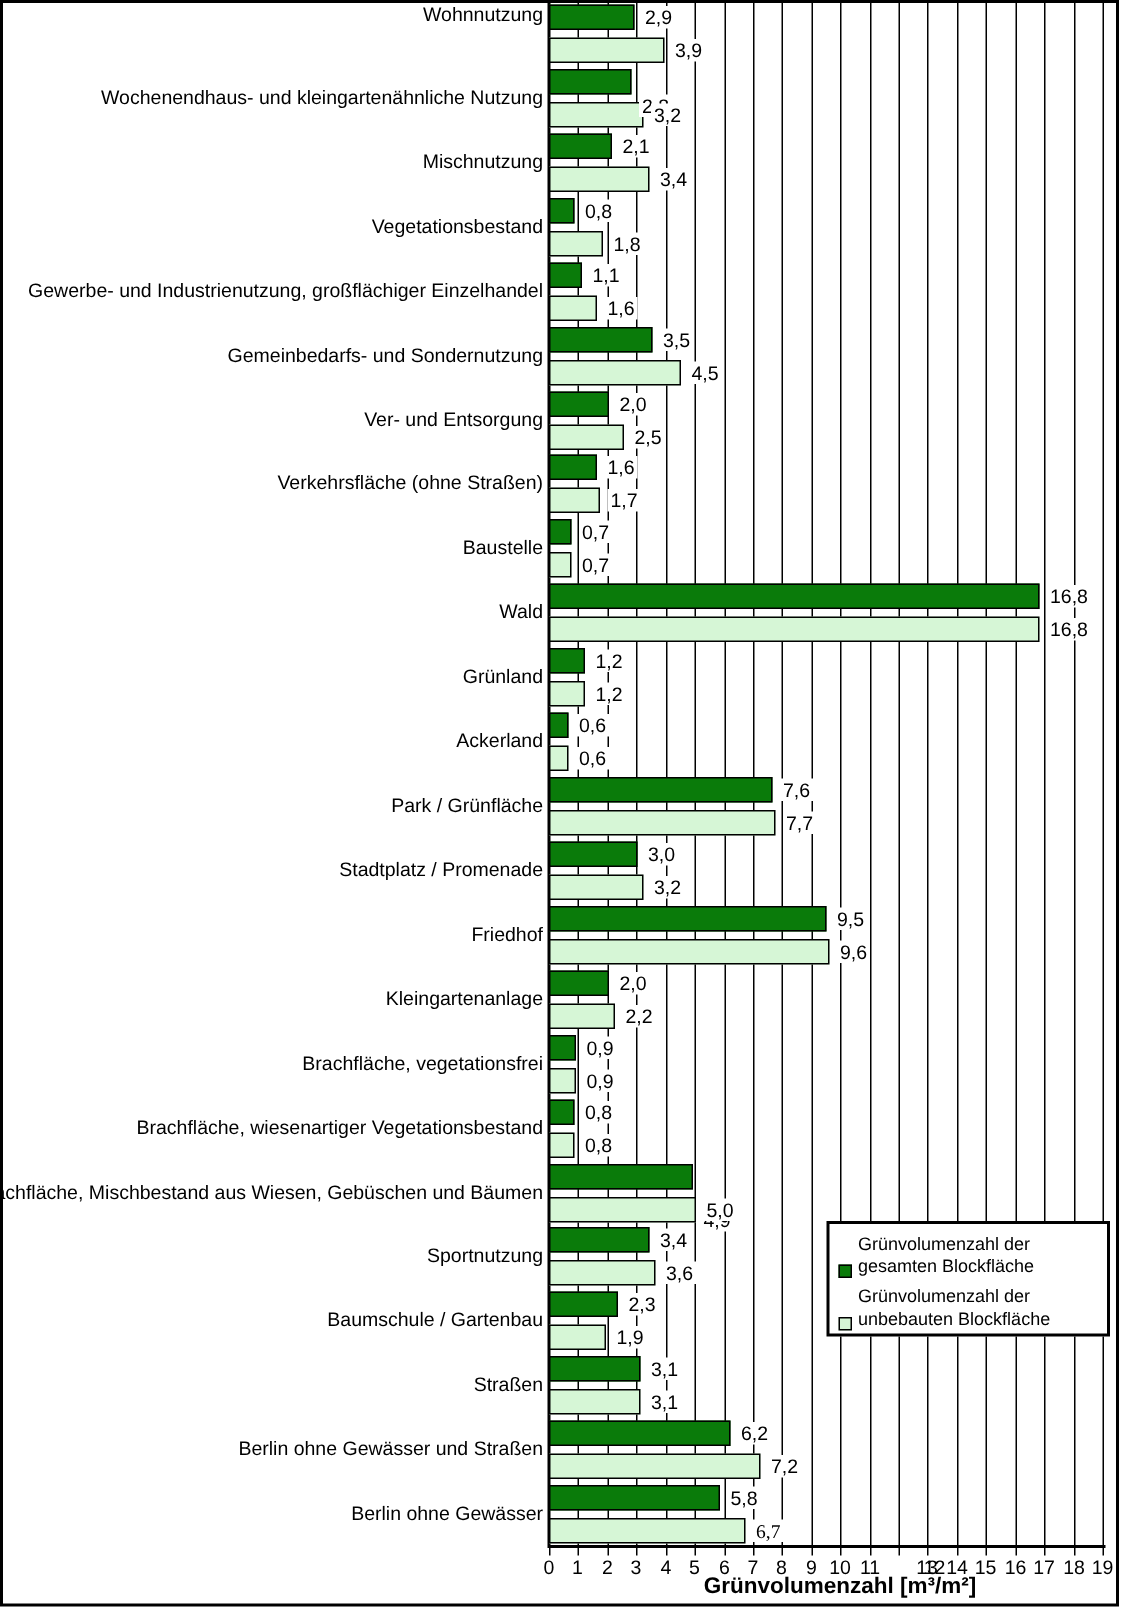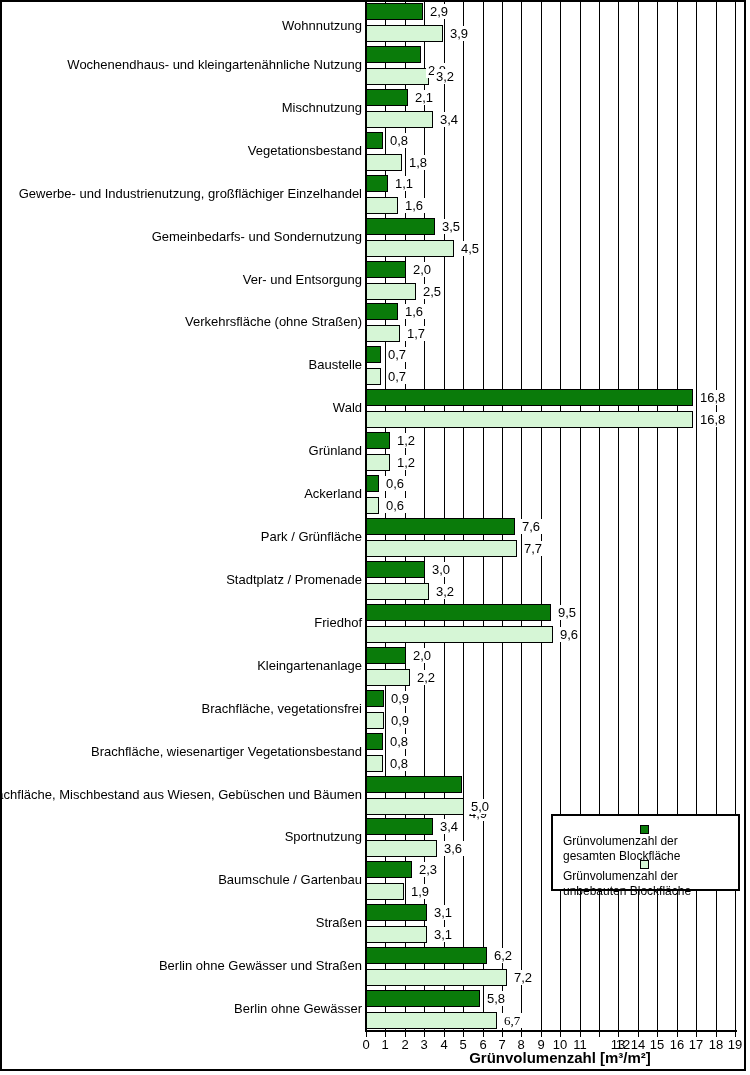--- a/index.html
+++ b/index.html
@@ -29,21 +29,21 @@
     height:15px;line-height:15px;
   }
   #axis-title{
     position:absolute;left:360px;top:1049px;width:400px;text-align:center;
     font-size:15px;font-weight:bold;
   }
   #legend{
     position:absolute;left:551px;top:814px;width:189px;height:77px;
     border:2px solid #000;box-sizing:border-box;background:#fff;
   }
-  .legend-entry{position:absolute;left:6px;display:flex;align-items:center;flex-direction:column;}
+  .legend-entry{position:absolute;left:6px;display:flex;align-items:flex-end;}
   .legend-entry .marker{
     width:9px;height:9px;border:1px solid #000;box-sizing:border-box;
     margin-top:3px;flex:0 0 auto;
   }
   .legend-entry .ltext{
     margin-left:4px;font-size:12px;line-height:15px;max-width:166px;
   }
 </style>
 </head>
 <body>
@@ -167,21 +167,21 @@
       <div class="val-label" style="left: 417px; top: 862px;">2,3</div>
       <div class="val-label" style="left: 409px; top: 884px;">1,9</div>
       <div class="val-label" style="left: 432px; top: 905px;">3,1</div>
       <div class="val-label" style="left: 432px; top: 927px;">3,1</div>
       <div class="val-label" style="left: 492px; top: 948px;">6,2</div>
       <div class="val-label" style="left: 512px; top: 970px;">7,2</div>
       <div class="val-label" style="left: 485px; top: 991px;">5,8</div>
       <div class="val-label" style="left: 502px; top: 1013px; font-family: Liberation Serif, serif;">6,7</div>
     </div>
   <div id="cat-labels">
-      <div class="cat-label" style="top: 18px;">Wohnnutzung</div>
+      <div class="cat-label" style="top: 2px;">Wohnnutzung</div>
       <div class="cat-label" style="top: 57px;">Wochenendhaus- und kleingartenähnliche Nutzung</div>
       <div class="cat-label" style="top: 100px;">Mischnutzung</div>
       <div class="cat-label" style="top: 143px;">Vegetationsbestand</div>
       <div class="cat-label" style="top: 186px;">Gewerbe- und Industrienutzung, großflächiger Einzelhandel</div>
       <div class="cat-label" style="top: 229px;">Gemeinbedarfs- und Sondernutzung</div>
       <div class="cat-label" style="top: 272px;">Ver- und Entsorgung</div>
       <div class="cat-label" style="top: 314px;">Verkehrsfläche (ohne Straßen)</div>
       <div class="cat-label" style="top: 357px;">Baustelle</div>
       <div class="cat-label" style="top: 400px;">Wald</div>
       <div class="cat-label" style="top: 443px;">Grünland</div>

